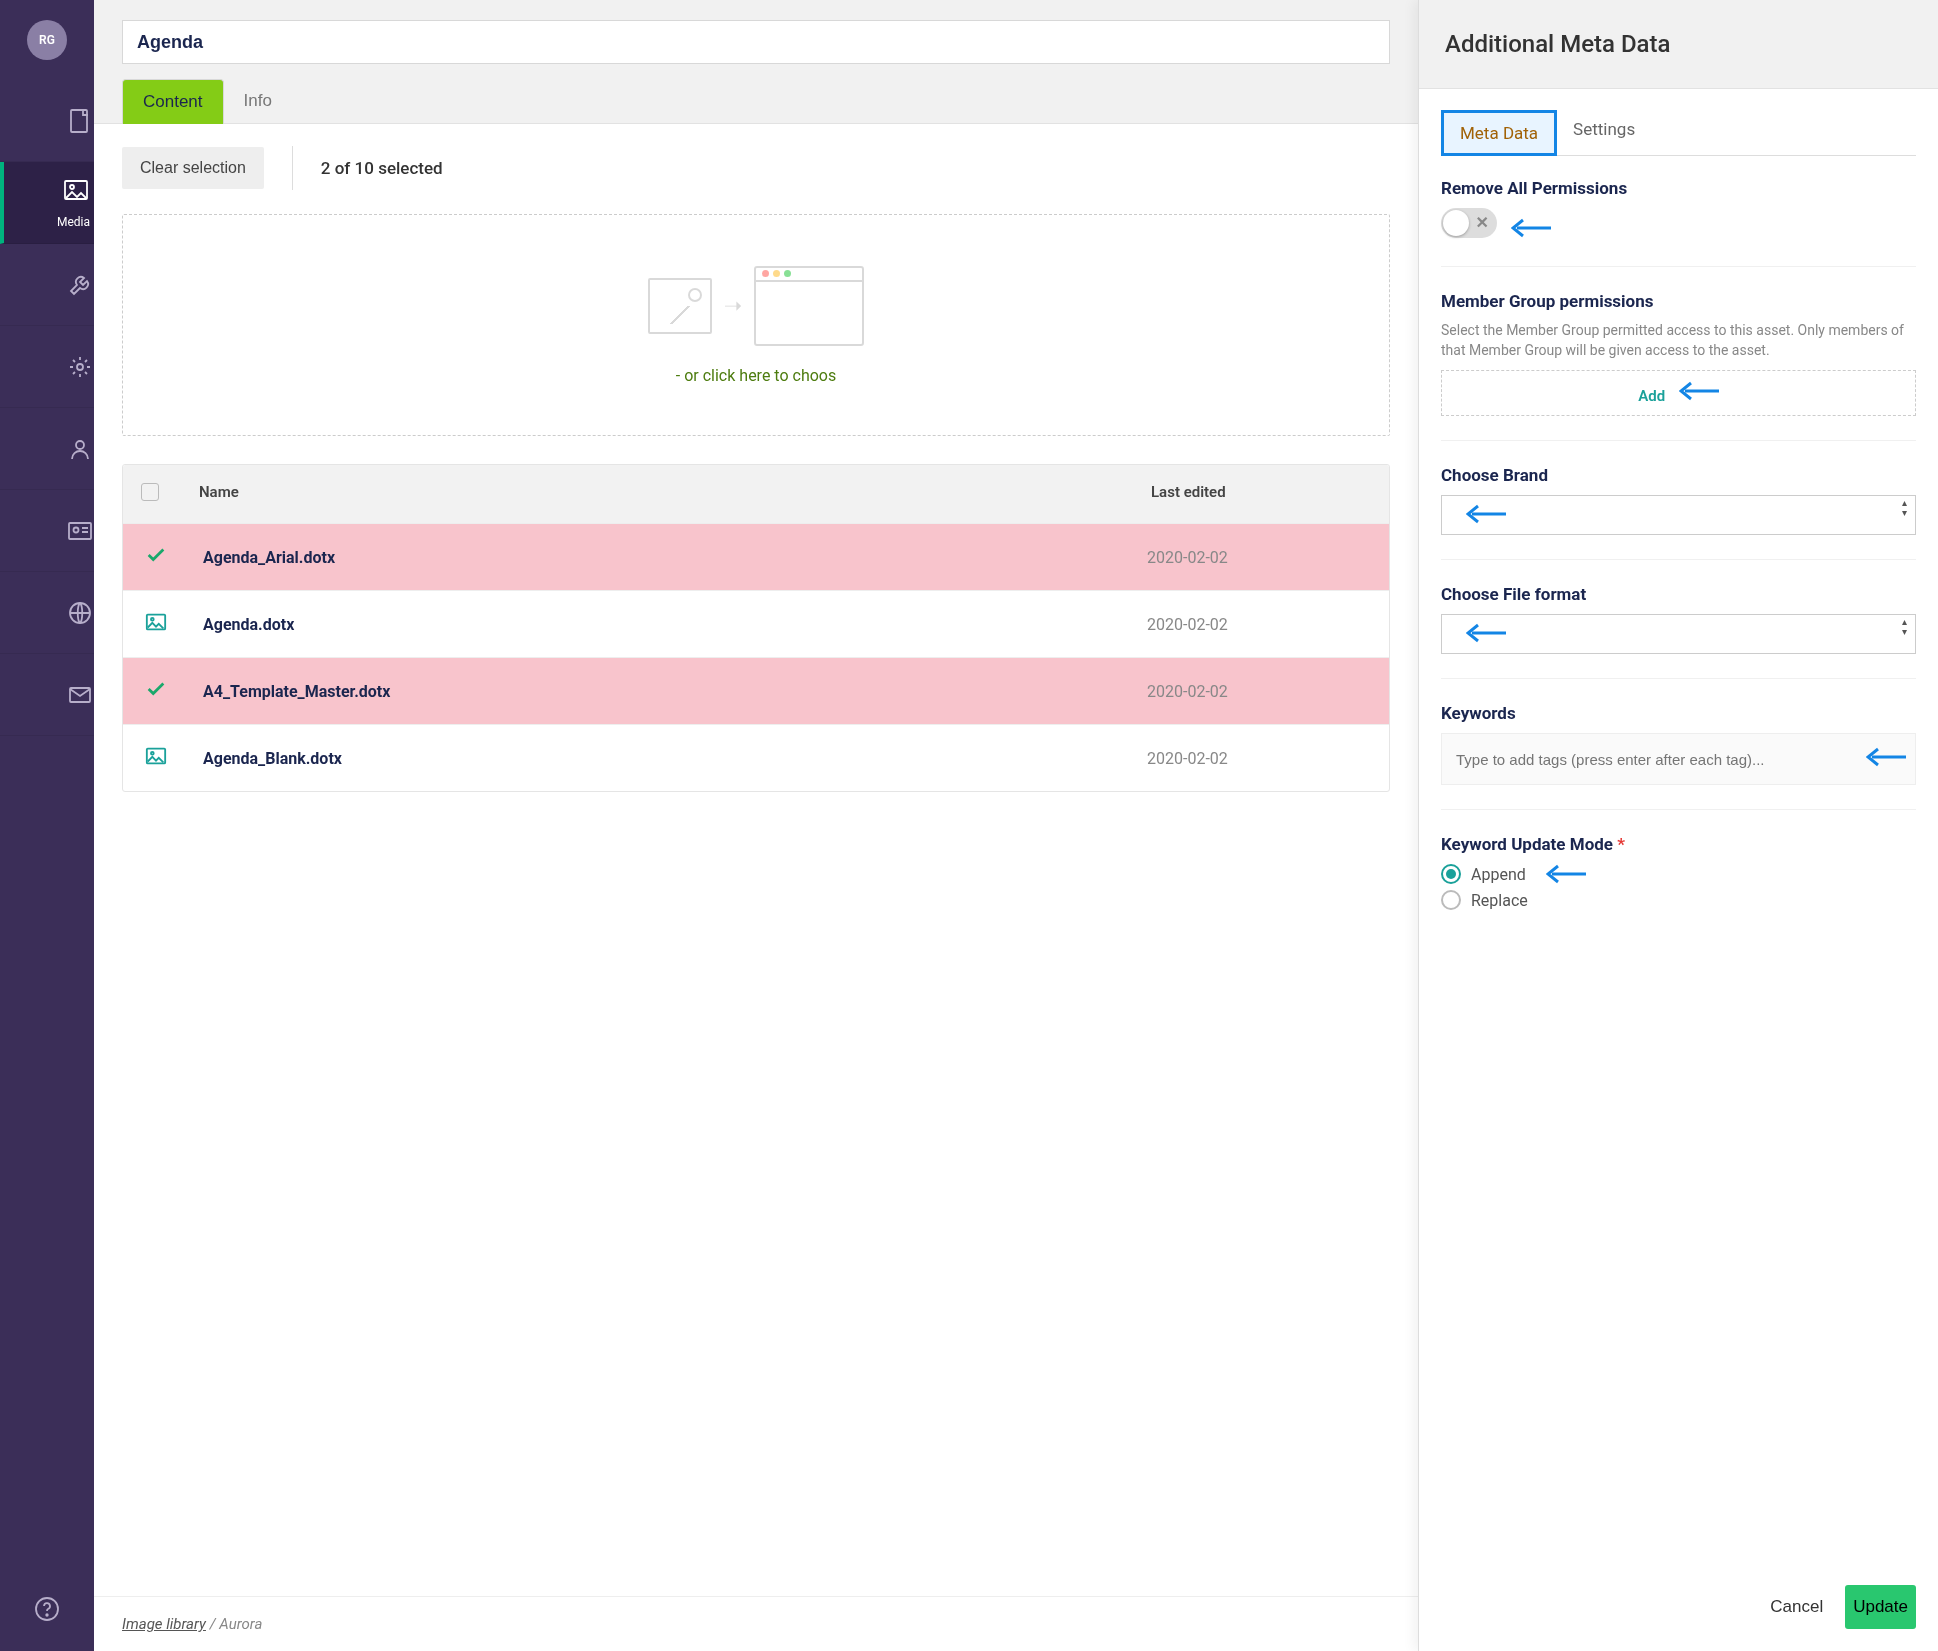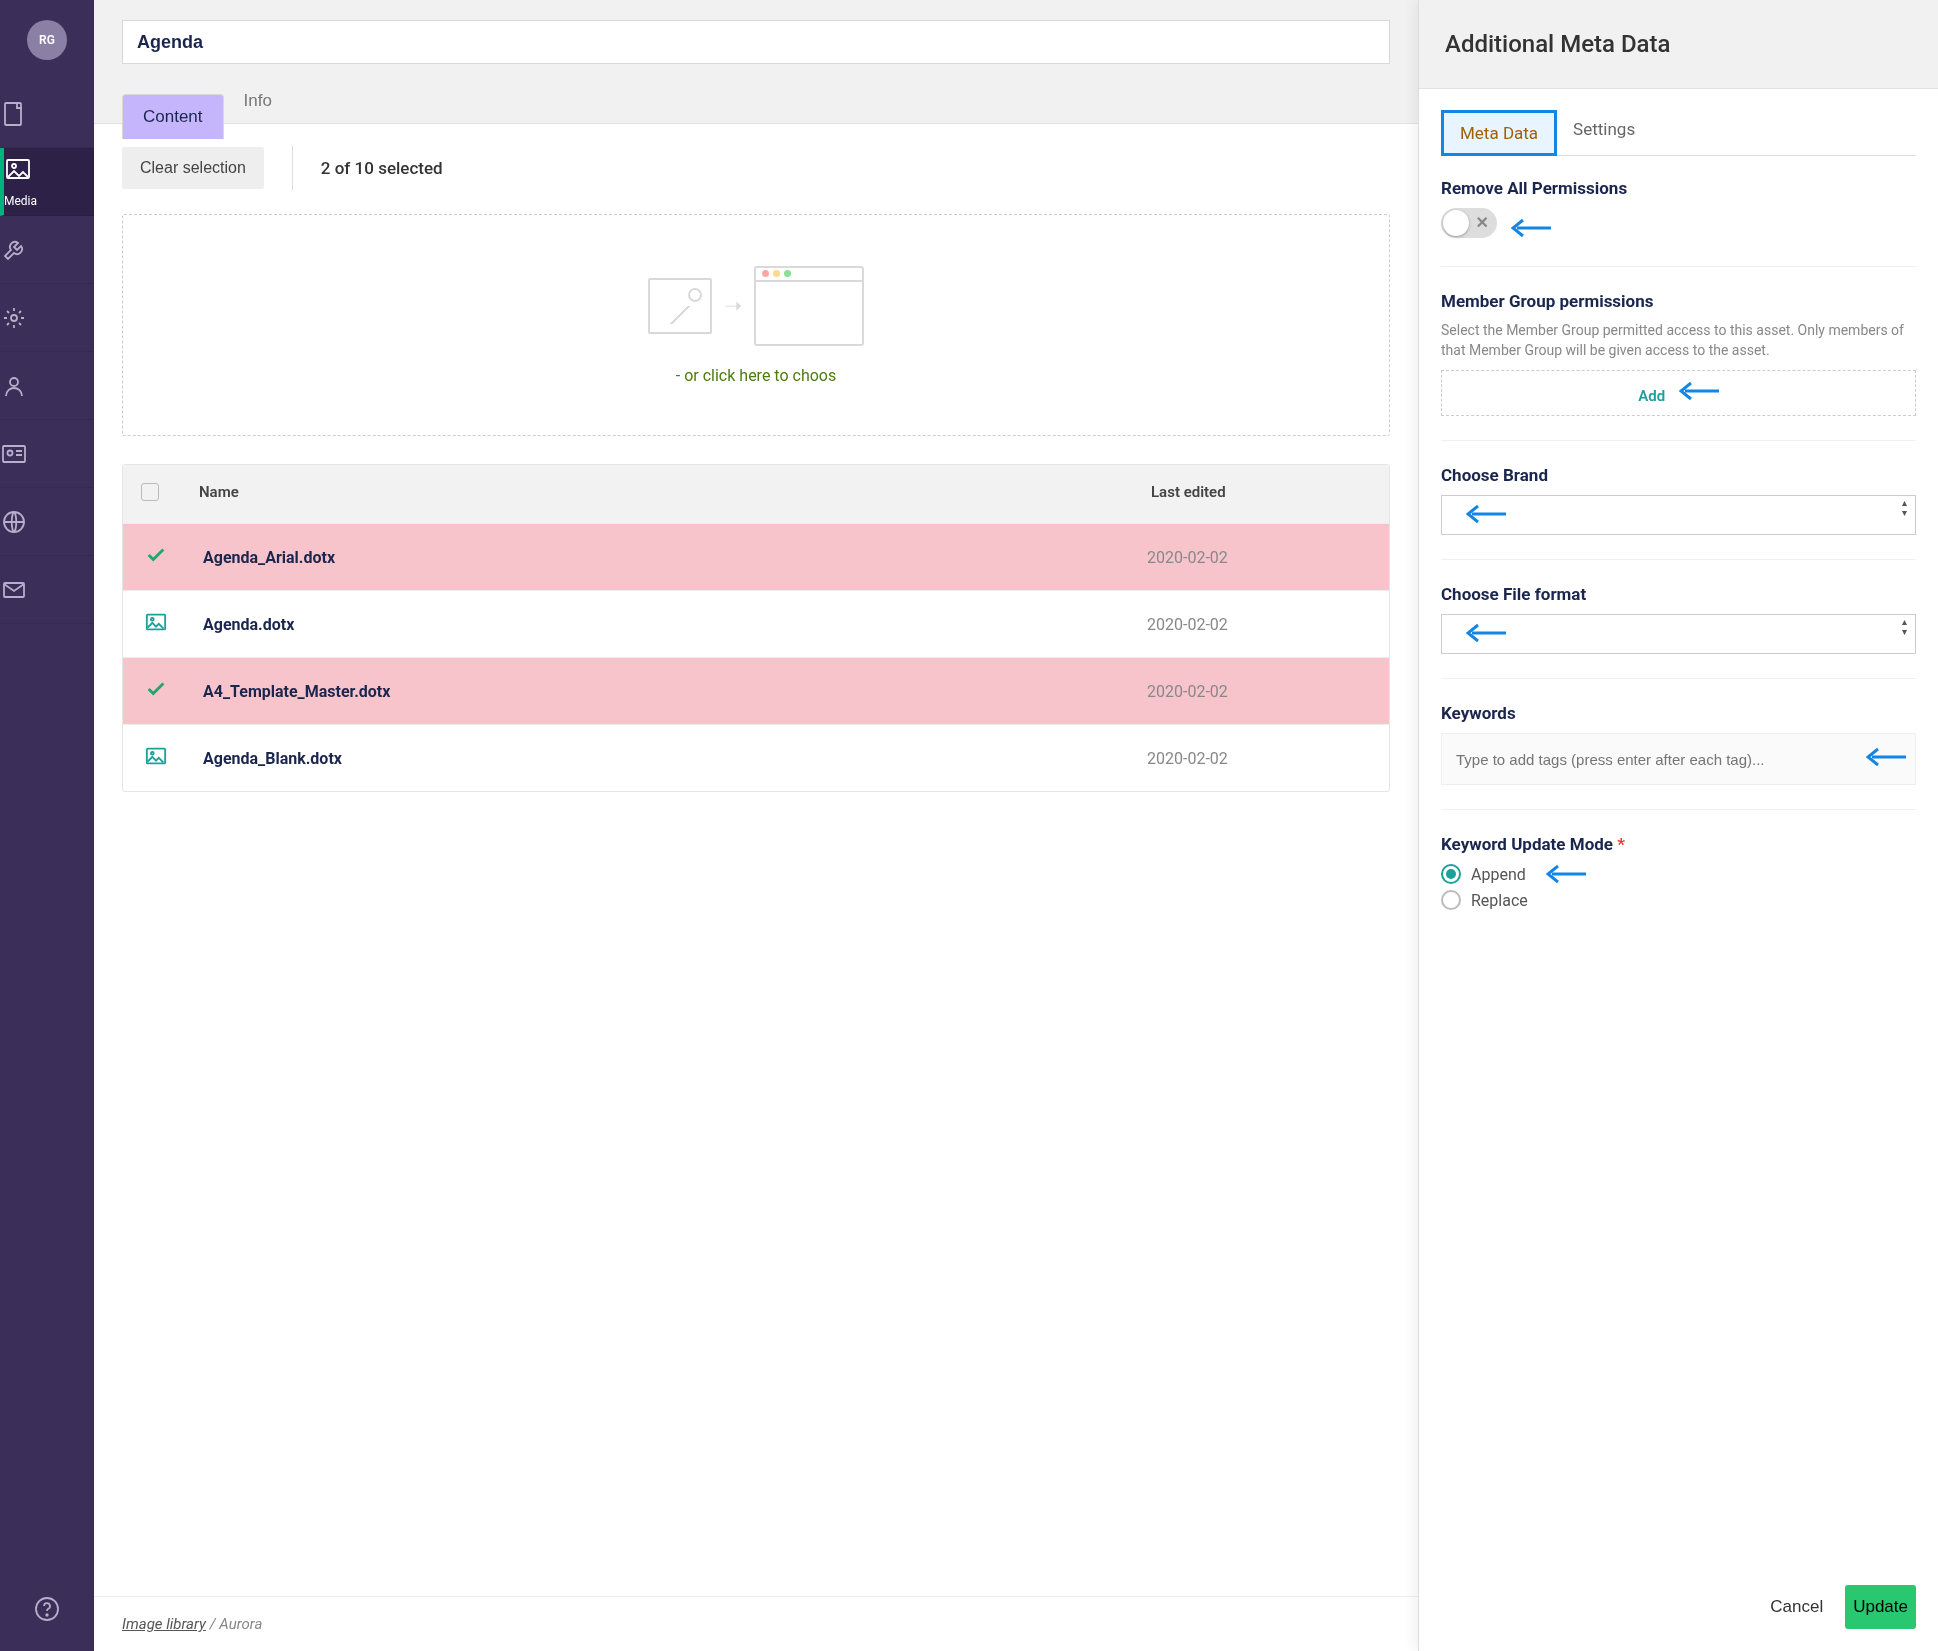--- a/index.html
+++ b/index.html
@@ -3,35 +3,35 @@
 <meta charset="utf-8">
 <style>
 * { box-sizing: border-box; margin: 0; padding: 0; }
 body { font-family: -apple-system, BlinkMacSystemFont, "Segoe UI", Roboto, Helvetica, Arial, sans-serif; background: #fff; color: #1b264f; font-size: 15px; overflow: hidden; }
 .app { display: flex; height: 100vh; width: 100vw; }
 
 
 .sidebar { width: 94px; background: #3b2e58; display: flex; flex-direction: column; align-items: center; color: #c8c1d9; }
 .sidebar .avatar { width: 40px; height: 40px; border-radius: 50%; background: #8a7fa5; color: #fff; display: flex; align-items: center; justify-content: center; font-size: 12px; font-weight: 600; margin: 20px 0; }
 .sidebar .nav { width: 100%; display: flex; flex-direction: column; }
-.sidebar .nav-item { height: 68px; display: flex; flex-direction: column; align-items: flex-start; justify-content: center; gap: 11px; cursor: pointer; border-bottom: 1px solid rgba(0,0,0,0.08); }
+.sidebar .nav-item { height: 82px; display: flex; flex-direction: column; align-items: flex-end; justify-content: center; gap: 11px; cursor: pointer; border-bottom: 1px solid rgba(0,0,0,0.08); }
 .sidebar .nav-item.active { background: #2d2147; border-left: 4px solid #00b37e; padding-right: 4px; }
 .sidebar .nav-item svg { width: 28px; height: 28px; stroke: #b7aeca; fill: none; stroke-width: 1.8; }
 .sidebar .nav-item.active svg { stroke: #fff; }
 .sidebar .nav-item .nav-label { font-size: 12px; color: #fff; }
 .sidebar .spacer { flex: 1; }
 .sidebar .help { margin-bottom: 24px; }
 
 
 .main { flex: 1; display: flex; flex-direction: column; background: #f7f7f7; min-width: 0; }
 .top-area { padding: 20px 28px 0 28px; background: #f1f1f1; border-bottom: 1px solid #e2e2e2; }
 .title-input { width: 100%; height: 44px; border: 1px solid #d8d8d8; background: #fff; padding: 0 14px; font-size: 18px; font-weight: 600; color: #1b264f; }
 .tabs { display: flex; gap: 0; margin-top: 14px; }
 .tab { padding: 12px 20px; font-size: 17px; color: #777; background: transparent; border: none; cursor: pointer; }
-.tab.active { background: #c4b5fd; border: 1px solid #d8d8d8; border-bottom: none; color: #1b264f; border-radius: 4px 4px 0 0; position: relative; top: 16px; }
+.tab.active { background: #84cc16; border: 1px solid #d8d8d8; border-bottom: none; color: #1b264f; border-radius: 4px 4px 0 0; position: relative; top: 1px; }
 
 .content-area { flex: 1; background: #fff; padding: 22px 28px; overflow: auto; }
 .action-row { display: flex; align-items: center; gap: 28px; margin-bottom: 24px; }
 .clear-btn { background: #eee; border: none; padding: 12px 18px; font-size: 16px; color: #444; cursor: pointer; border-radius: 2px; }
 .vdiv { width: 1px; height: 44px; background: #ddd; }
 .sel-text { font-size: 17px; color: #333; font-weight: 500; }
 
 .dropzone { border: 1px dashed #ccc; border-radius: 2px; height: 222px; display: flex; flex-direction: column; align-items: center; justify-content: center; gap: 20px; color: #777; margin-bottom: 28px; }
 .dropzone .illus { display:flex; align-items:center; gap:12px; opacity:.55; }
 .dropzone .illus .pic { width:64px; height:56px; border:2px solid #bbb; border-radius:2px; position:relative; }

